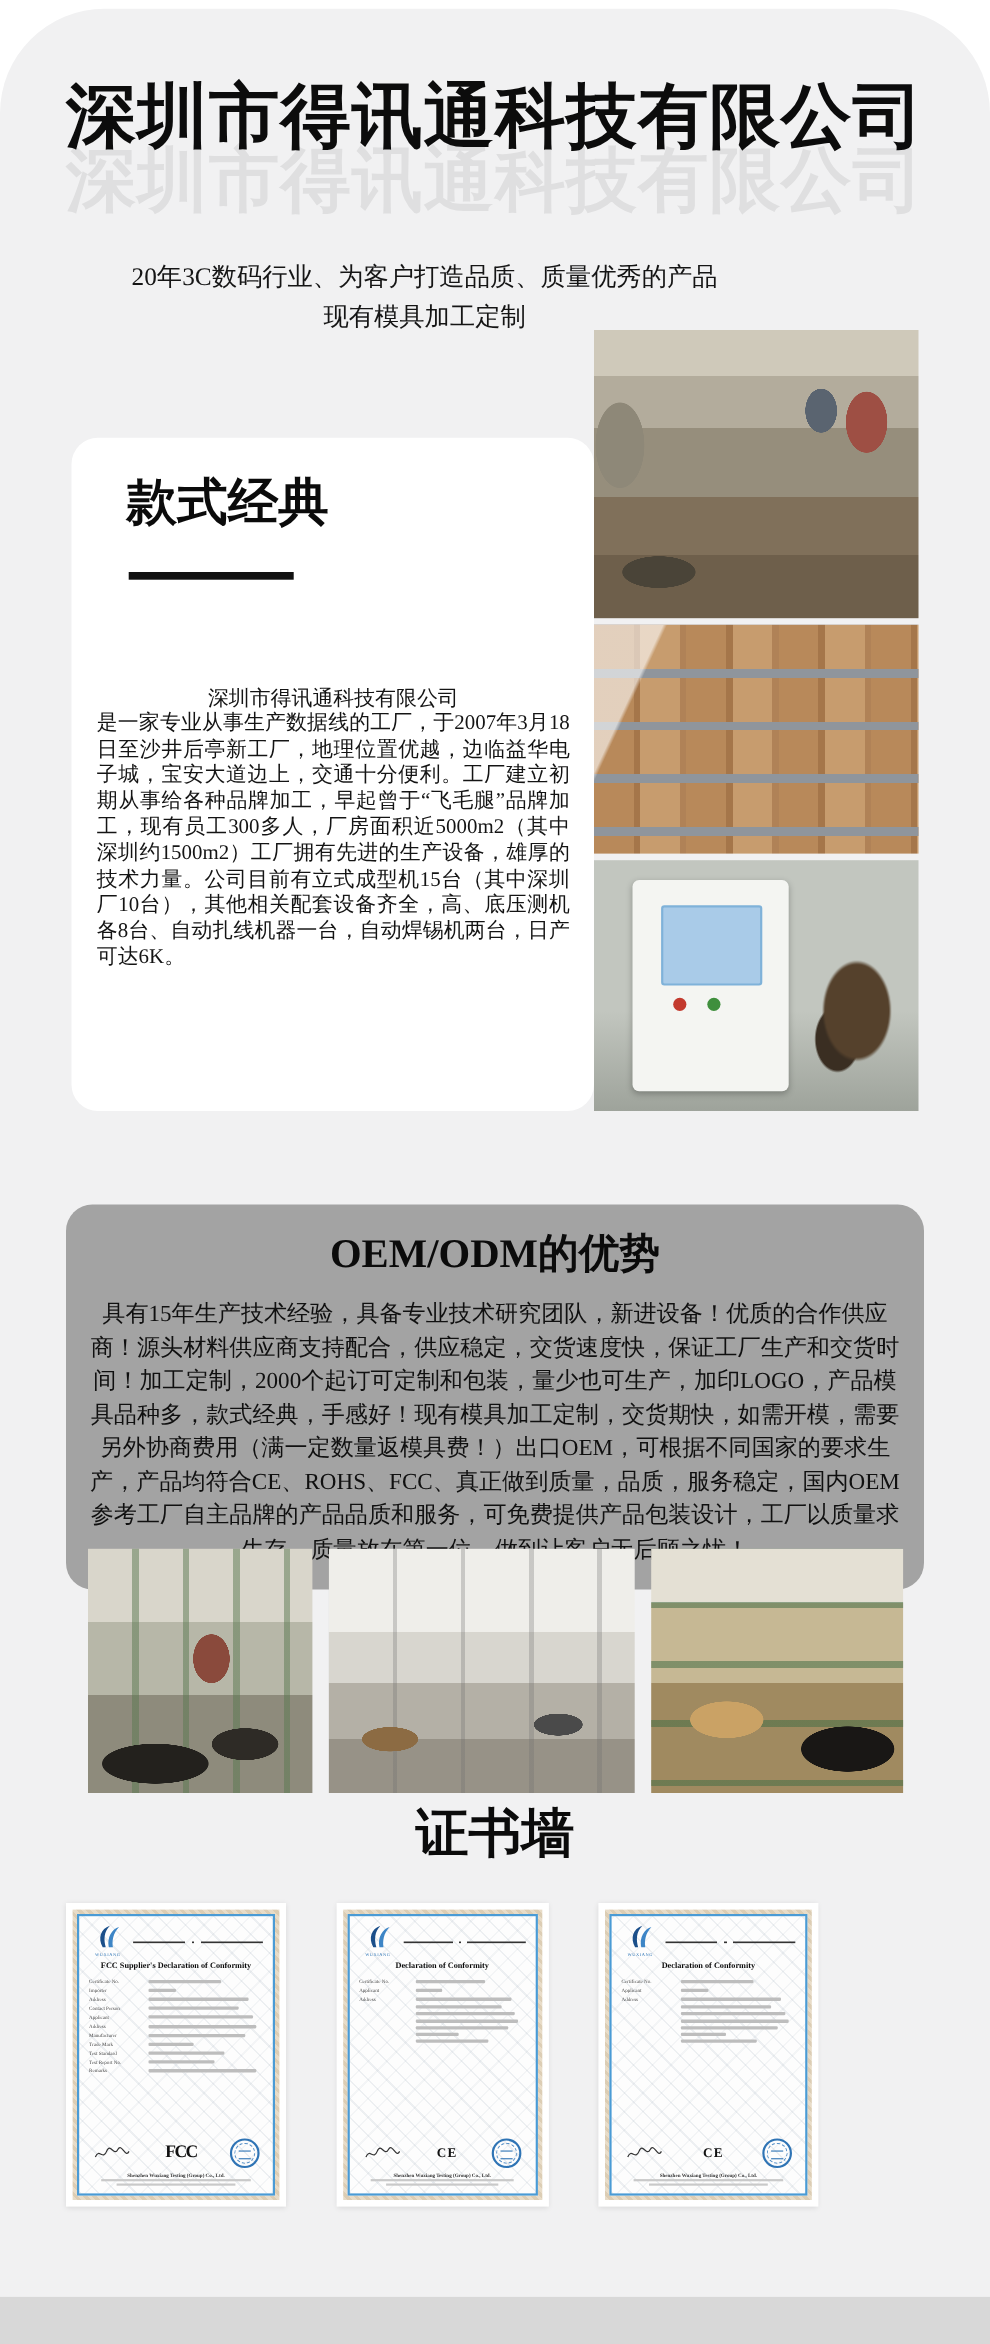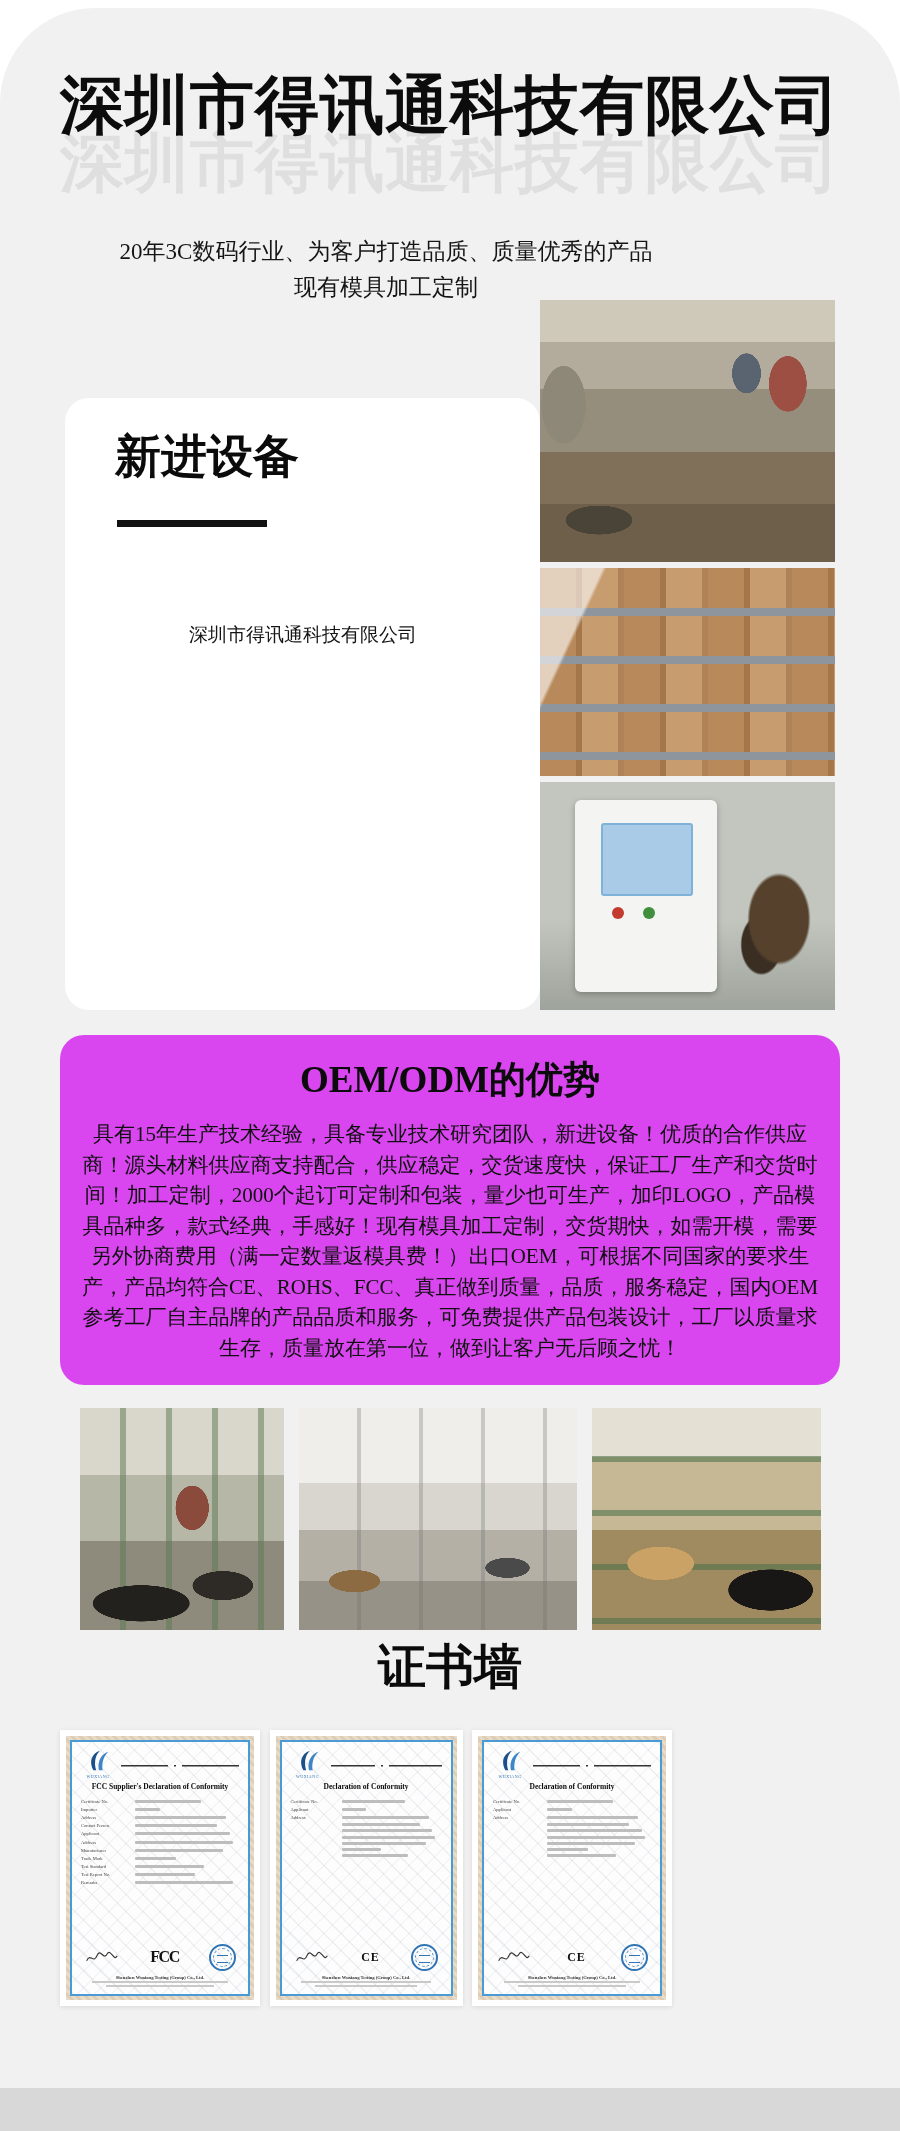--- a/index.html
+++ b/index.html
@@ -44,21 +44,21 @@
     box-shadow:0 2px 6px rgba(0,0,0,.25);}
   .machine-panel{position:absolute;left:18%;top:12%;width:62%;height:36%;background:#a9cbe8;
     border:2px solid #7fb2d9;border-radius:3px;}
   .btn-red{position:absolute;left:26%;top:56%;width:12px;height:12px;border-radius:50%;background:#c33a2e;}
   .btn-green{position:absolute;left:48%;top:56%;width:12px;height:12px;border-radius:50%;background:#3f8f3d;}
   .wires{position:absolute;right:4%;top:32%;width:30%;height:56%;
     background:radial-gradient(60% 60% at 50% 50%, #55412c 0 55%, rgba(85,65,44,0) 60%),
                radial-gradient(40% 40% at 30% 70%, #3a2e22 0 55%, rgba(58,46,34,0) 60%);}
 
   
-  .oem-card{position:absolute;left:60px;top:1035px;width:780px;height:350px;background:#d946ef;border-radius:24px;}
+  .oem-card{position:absolute;left:60px;top:1095px;width:780px;height:350px;background:#a3a3a3;border-radius:24px;}
   .oem-heading{position:absolute;left:0;top:20px;width:100%;text-align:center;font-size:37px;font-weight:700;color:#0b0b0b;}
   .oem-body{position:absolute;left:16px;top:84px;width:748px;font-size:21px;line-height:30.5px;
     text-align:center;color:#101010;}
 
   
   .gallery{position:absolute;left:80px;top:1408px;width:741px;height:222px;display:flex;gap:15px;}
   .g{height:222px;position:relative;overflow:hidden;}
   .g-a{width:204px;background:
     radial-gradient(80px 30px at 30% 88%, #23211d 0 60%, transparent 61%),
     radial-gradient(50px 24px at 70% 80%, #2e2b26 0 60%, transparent 61%),
@@ -72,21 +72,21 @@
     linear-gradient(180deg,#efeeea 0 34%,#d8d6cf 34% 55%,#b4b0a6 55% 78%,#979287 78% 100%);}
   .g-c{width:229px;background:
     radial-gradient(70px 34px at 78% 82%, #191715 0 60%, transparent 61%),
     radial-gradient(60px 30px at 30% 70%, #caa265 0 55%, transparent 56%),
     repeating-linear-gradient(180deg, rgba(0,0,0,0) 0 48px, rgba(70,110,70,.55) 48px 54px),
     linear-gradient(180deg,#e4e0d4 0 22%,#c6b894 22% 55%,#a08a60 55% 100%);}
 
   
   .cert-heading{position:absolute;left:0;top:1635px;width:900px;text-align:center;
     font-size:48px;font-weight:700;color:#0b0b0b;}
-  .certs{position:absolute;left:60px;top:1730px;width:612px;height:276px;display:flex;justify-content:space-between;}
+  .certs{position:absolute;left:60px;top:1730px;width:684px;height:276px;display:flex;justify-content:space-between;}
   .cert{width:200px;height:276px;background:#fff;box-shadow:0 1px 5px rgba(0,0,0,.10);padding:6px;box-sizing:border-box;}
   .cert:nth-child(2){width:193px;}
   .cert-frame{height:100%;box-sizing:border-box;padding:4px;
     background:repeating-linear-gradient(45deg,#e8dcc8 0 3px,#dccdb4 3px 6px);}
   .cert-inner{height:100%;box-sizing:border-box;border:2px solid #4a9bd5;background:#fdfdfd;
     padding:7px 9px;display:flex;flex-direction:column;position:relative;
     background-image:repeating-linear-gradient(45deg, rgba(120,140,160,.12) 0 1.5px, rgba(0,0,0,0) 1.5px 12px),
                      repeating-linear-gradient(-45deg, rgba(120,140,160,.07) 0 1.5px, rgba(0,0,0,0) 1.5px 12px);}
   .cert-head{display:flex;align-items:flex-start;gap:6px;}
   .cert-logo{display:flex;flex-direction:column;align-items:center;width:34px;}
@@ -123,23 +123,24 @@
   <div class="shell"></div>
 
   <div class="title-ghost">深圳市得讯通科技有限公司</div>
   <div class="title">深圳市得讯通科技有限公司</div>
   <div class="subtitle">
     <div>20年3C数码行业、为客户打造品质、质量优秀的产品</div>
     <div>现有模具加工定制</div>
   </div>
 
   <div class="intro-card">
-    <div class="intro-heading">新进设备</div>
+    <div class="intro-heading">款式经典</div>
     <div class="intro-underline"></div>
     <div class="intro-lead">深圳市得讯通科技有限公司</div>
+    <div class="intro-body">是一家专业从事生产数据线的工厂，于2007年3月18日至沙井后亭新工厂，地理位置优越，边临益华电子城，宝安大道边上，交通十分便利。工厂建立初期从事给各种品牌加工，早起曾于“飞毛腿”品牌加工，现有员工300多人，厂房面积近5000m2（其中深圳约1500m2）工厂拥有先进的生产设备，雄厚的技术力量。公司目前有立式成型机15台（其中深圳厂10台），其他相关配套设备齐全，高、底压测机各8台、自动扎线机器一台，自动焊锡机两台，日产可达6K。</div>
   </div>
 
   <div class="photos">
     <div class="ph ph-a"></div>
     <div class="ph ph-b"></div>
     <div class="ph ph-c">
       <div class="machine">
         <div class="machine-panel"></div>
         <div class="btn-red"></div>
         <div class="btn-green"></div>

